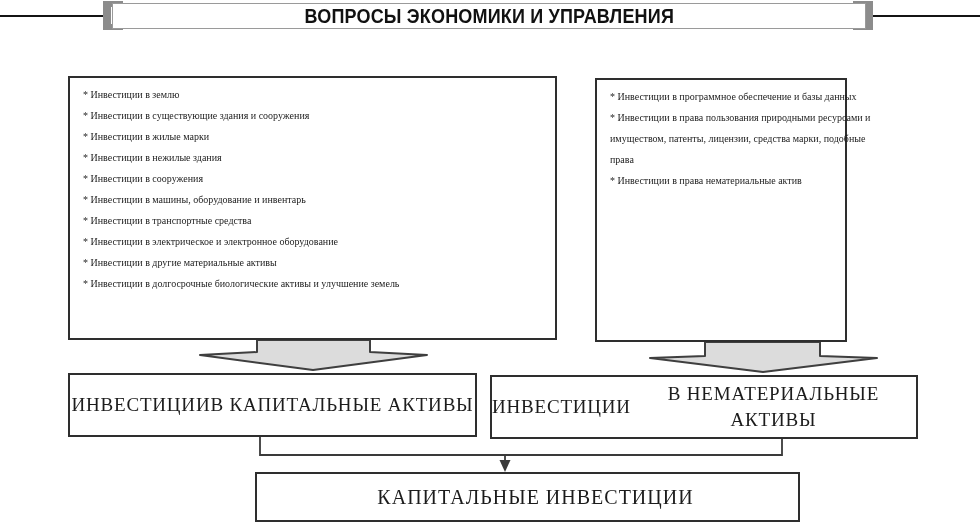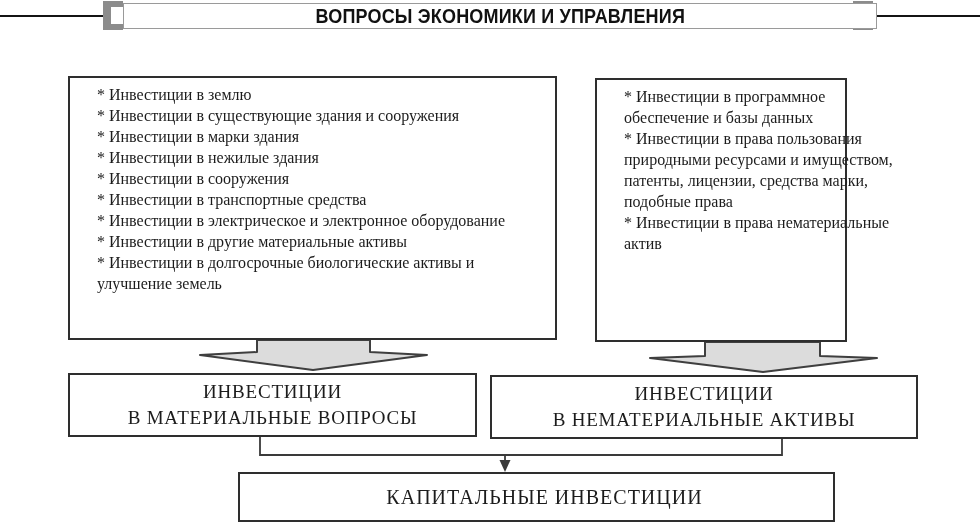--- a/index.html
+++ b/index.html
@@ -2,33 +2,33 @@
 <html><head>
 <meta charset="utf-8">
 <style>
   html,body{margin:0;padding:0;background:#ffffff;}
   #canvas{
     position:relative;width:980px;height:530px;background:#ffffff;overflow:hidden;
     font-family:"Liberation Serif", serif;color:#1c1c1c;
   }
   #shapes{position:absolute;left:0;top:0;width:980px;height:530px;}
   .box{position:absolute;background:#ffffff;border:2px solid #2e2e2e;box-sizing:border-box;}
-  .list-box{padding:6px 10px 0 27px;font-size:16px;line-height:21px;}
+  .list-box{padding:6px 10px 0 13px;font-size:10px;line-height:21px;}
   .list-item{white-space:normal;}
   .banner{
-    position:absolute;left:123px;top:3px;width:754px;height:26px;box-sizing:border-box;
+    position:absolute;left:112px;top:3px;width:754px;height:26px;box-sizing:border-box;
     background:#ffffff;border:1px solid #9a9a9a;
     display:flex;align-items:flex-end;justify-content:center;
   }
   .banner-title{
     font-family:"Liberation Sans", sans-serif;font-weight:bold;font-size:20px;
     letter-spacing:0.2px;transform:scaleX(0.9);white-space:nowrap;color:#111;
   }
   .label-box{
-    display:flex;flex-direction:column;align-items:center;justify-content:center;
+    display:flex;flex-direction:row;align-items:center;justify-content:center;
     text-align:center;font-size:19px;letter-spacing:0.8px;line-height:26px;
   }
   .result{font-size:20px;letter-spacing:1px;}
   .intangible-text{width:274px;}
 </style>
 </head>
 <body>
 
 <div id="canvas">
 
@@ -49,44 +49,45 @@
     <polygon points="505,472 499.5,460 510.5,460" fill="#3a3a3a"></polygon>
   </svg>
 
   <div class="banner">
     <span class="banner-title">ВОПРОСЫ ЭКОНОМИКИ И УПРАВЛЕНИЯ</span>
   </div>
 
   <div class="box list-box" style="left:68px;top:76px;width:489px;height:264px;">
     <div class="list-item">* Инвестиции в землю</div>
     <div class="list-item">* Инвестиции в существующие здания и сооружения</div>
-    <div class="list-item">* Инвестиции в марки здания</div>
+    <div class="list-item">* Инвестиции в жилые марки</div>
     <div class="list-item">* Инвестиции в нежилые здания</div>
     <div class="list-item">* Инвестиции в сооружения</div>
+    <div class="list-item">* Инвестиции в машины, оборудование и инвентарь</div>
     <div class="list-item">* Инвестиции в транспортные средства</div>
     <div class="list-item">* Инвестиции в электрическое и электронное оборудование</div>
     <div class="list-item">* Инвестиции в другие материальные активы</div>
     <div class="list-item">* Инвестиции в долгосрочные биологические активы и улучшение земель</div>
   </div>
 
   <div class="box list-box" style="left:595px;top:78px;width:252px;height:264px;">
     <div class="intangible-text">
       <div class="list-item">* Инвестиции в программное обеспечение и базы данных</div>
       <div class="list-item">* Инвестиции в права пользования природными ресурсами и имуществом, патенты, лицензии, средства марки, подобные права</div>
       <div class="list-item">* Инвестиции в права нематериальные актив</div>
     </div>
   </div>
 
   <div class="box label-box" style="left:68px;top:373px;width:409px;height:64px;">
     <span>ИНВЕСТИЦИИ</span>
-    <span>В МАТЕРИАЛЬНЫЕ ВОПРОСЫ</span>
+    <span>В КАПИТАЛЬНЫЕ АКТИВЫ</span>
   </div>
 
   <div class="box label-box" style="left:490px;top:375px;width:428px;height:64px;">
     <span>ИНВЕСТИЦИИ</span>
     <span>В НЕМАТЕРИАЛЬНЫЕ АКТИВЫ</span>
   </div>
 
-  <div class="box label-box result" style="left:238px;top:472px;width:597px;height:50px;padding-left:16px;">
+  <div class="box label-box result" style="left:255px;top:472px;width:545px;height:50px;padding-left:16px;">
     <span>КАПИТАЛЬНЫЕ ИНВЕСТИЦИИ</span>
   </div>
 
 </div>
 
 </body></html>

